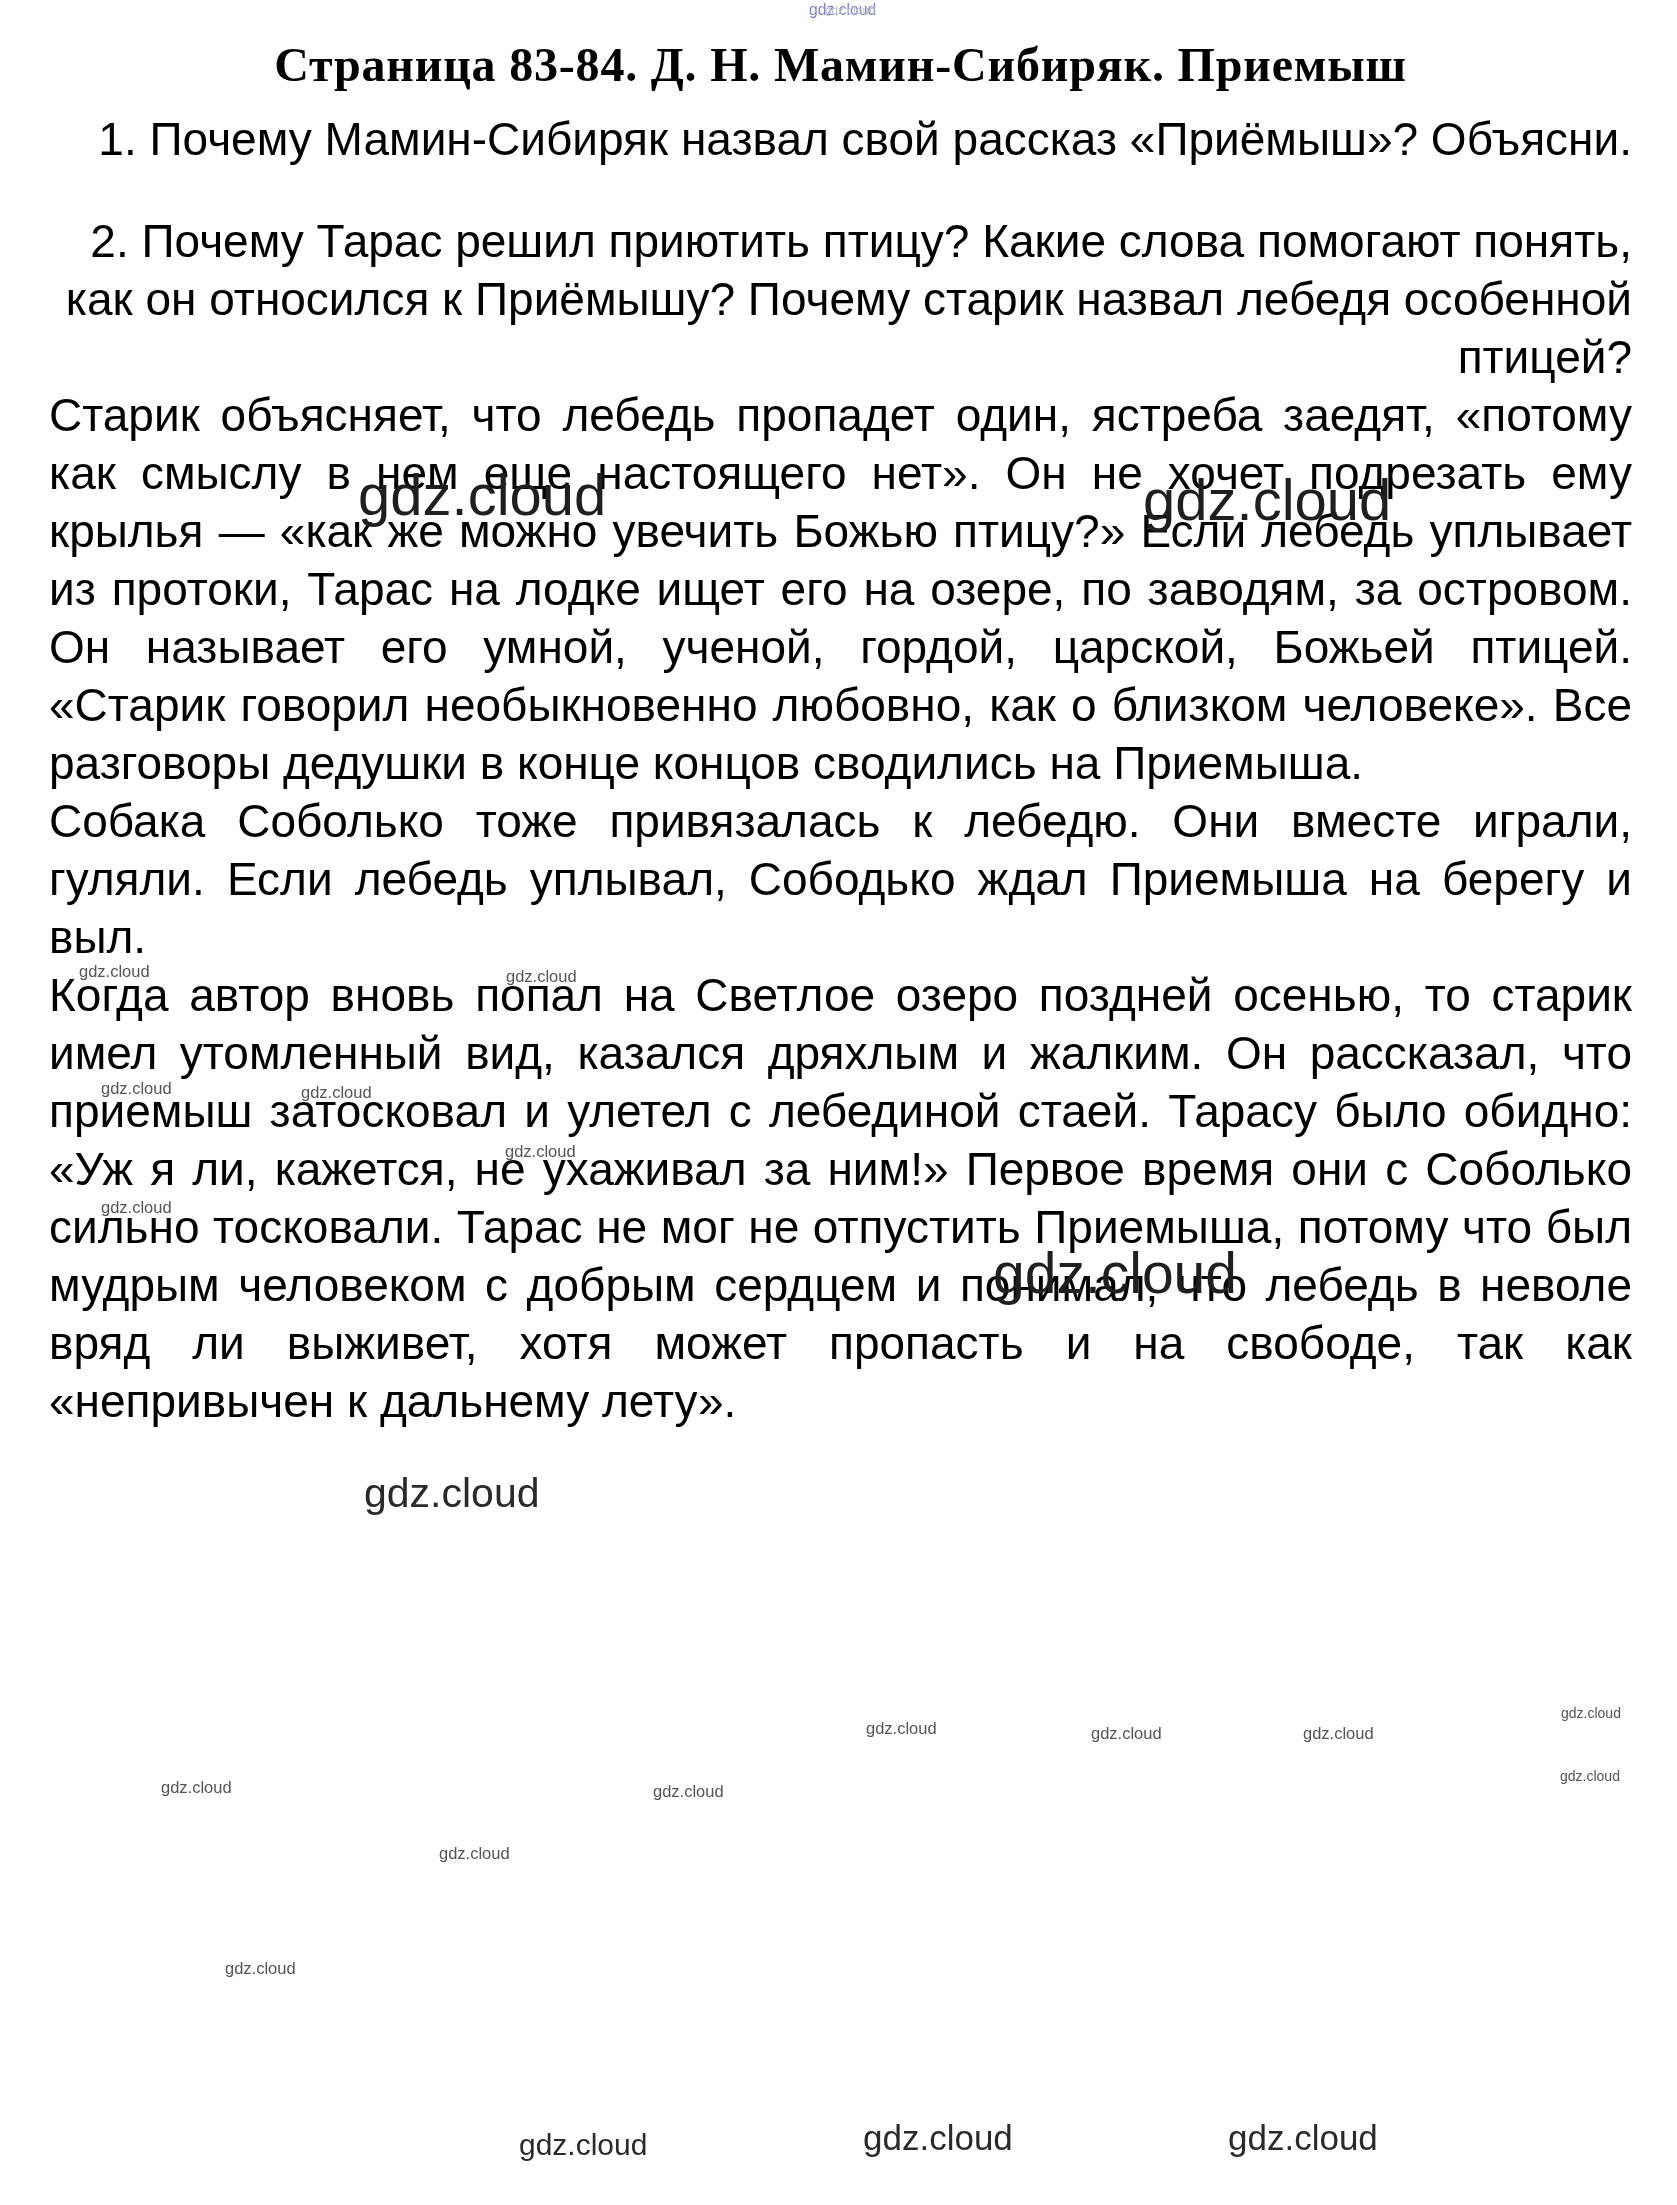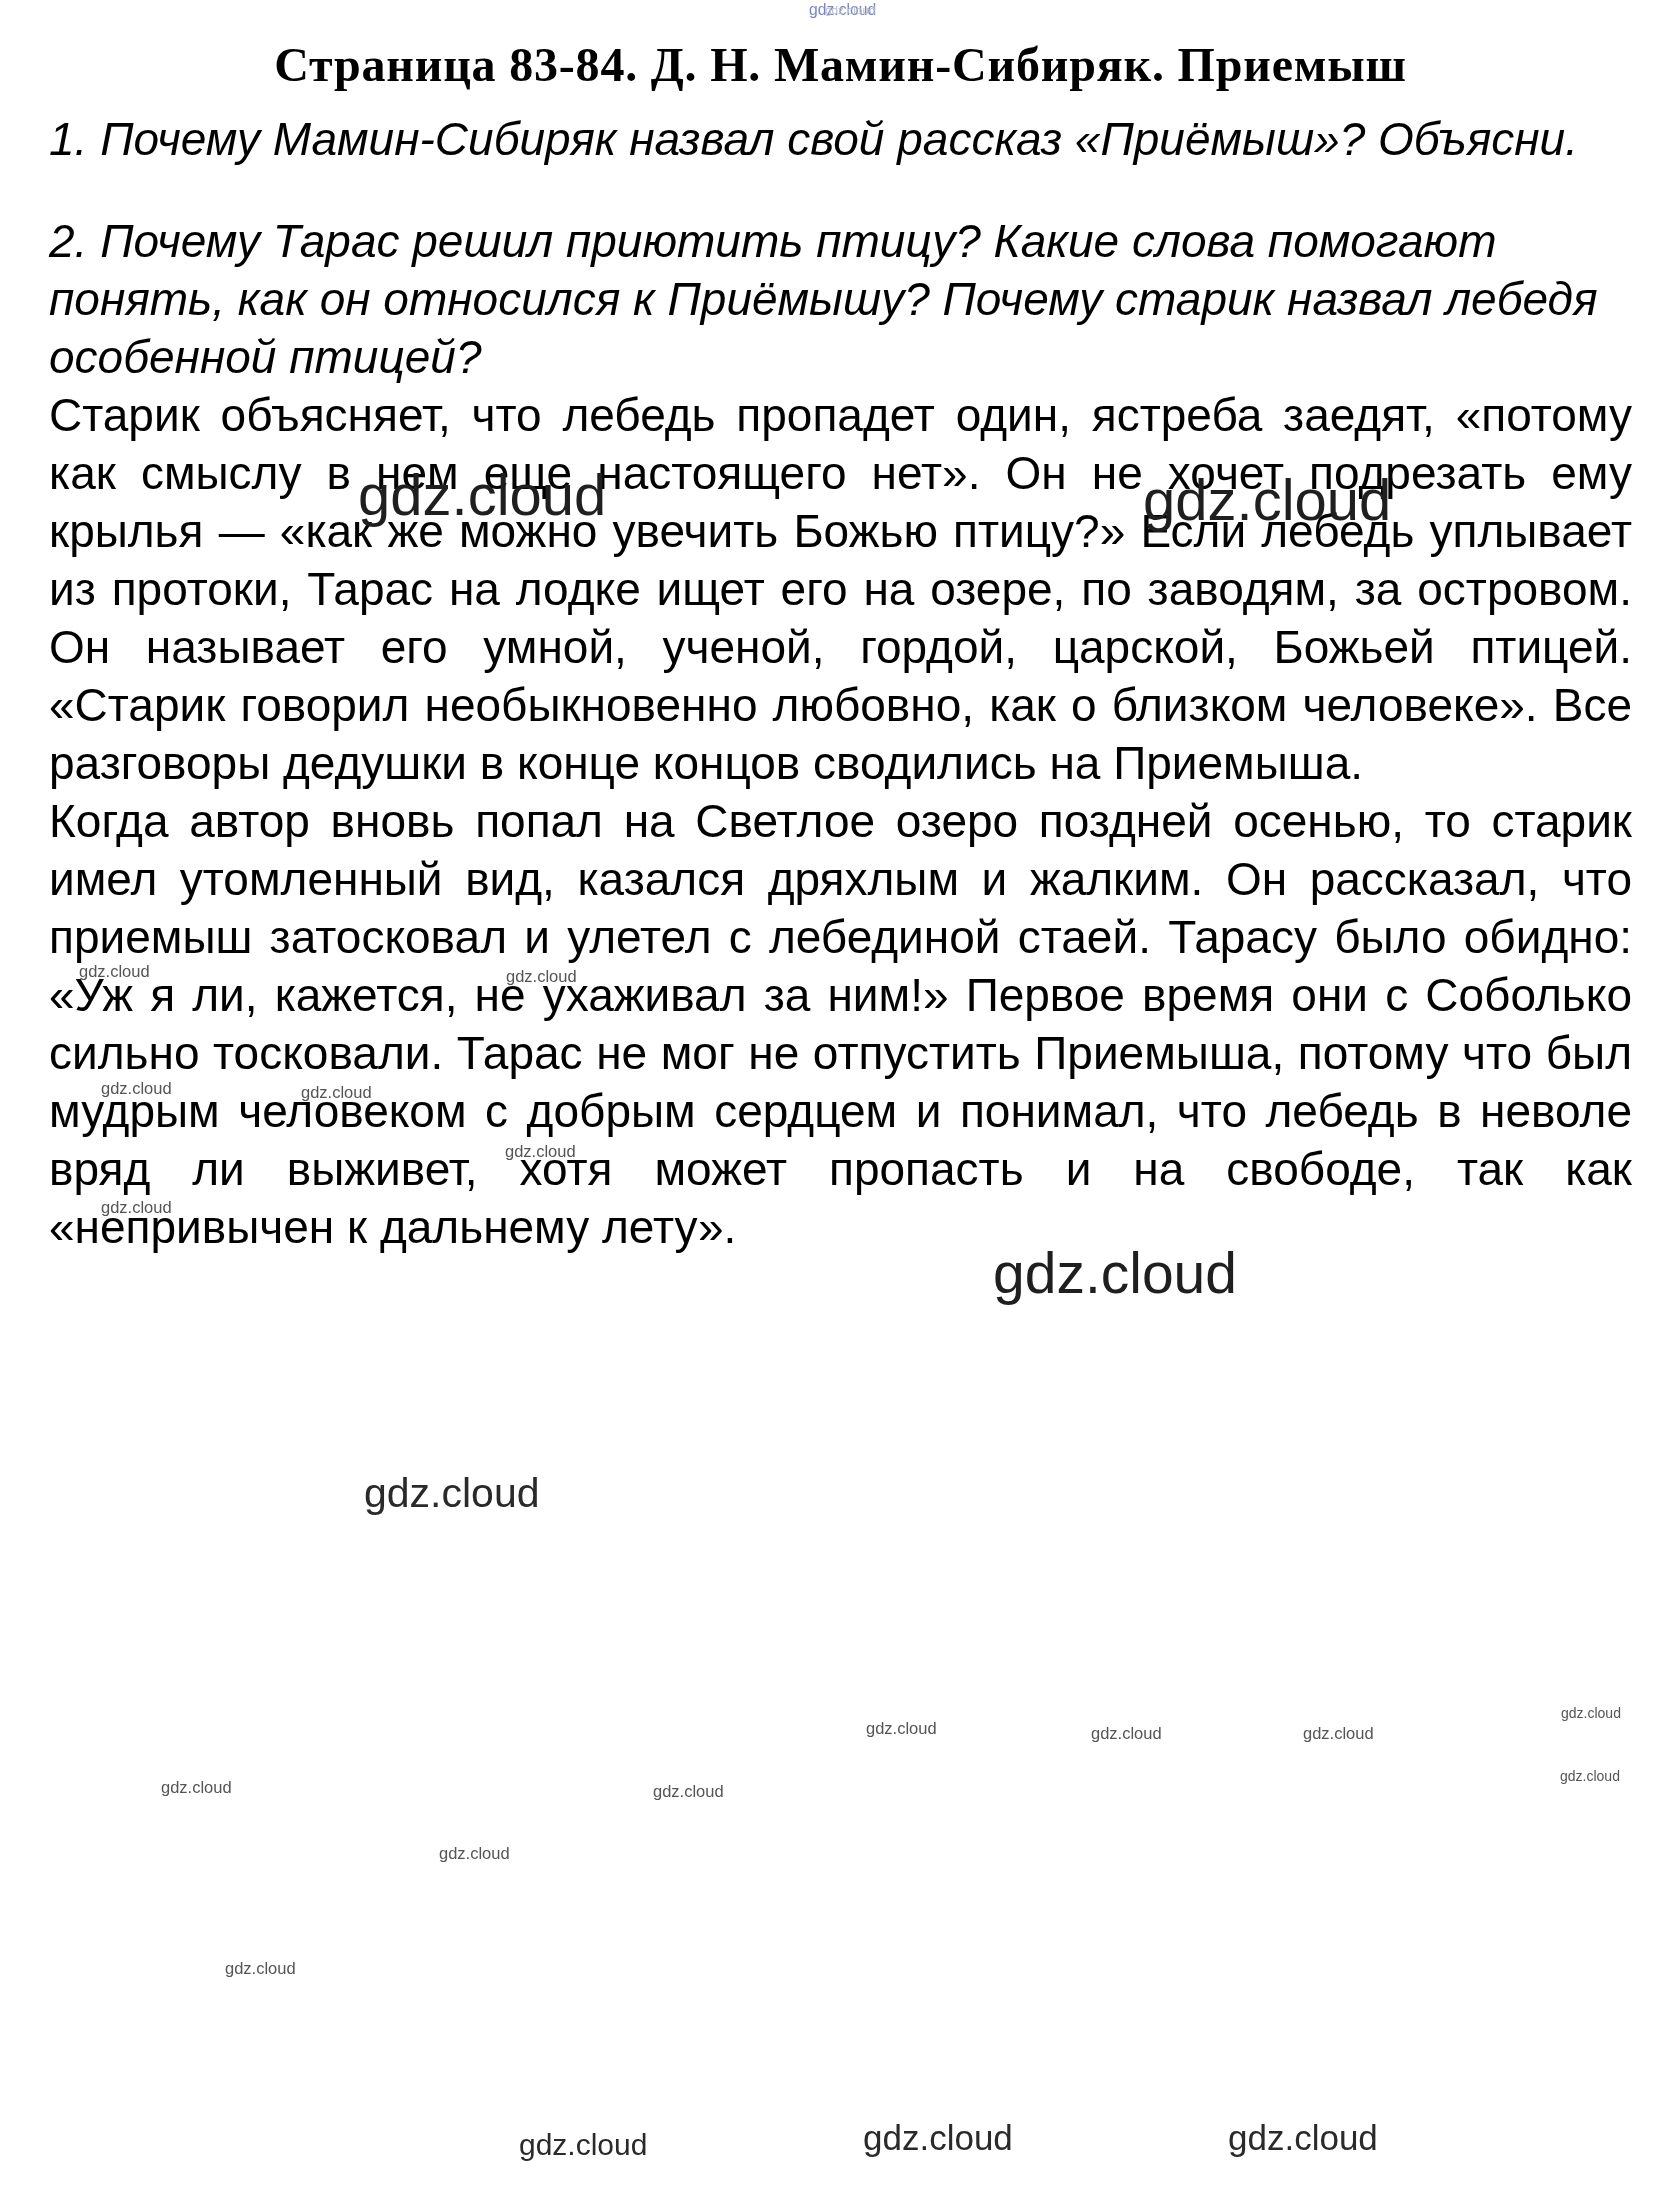--- a/index.html
+++ b/index.html
@@ -20,39 +20,40 @@
     font-family: "Liberation Serif", serif;
     font-size: 48px;
     font-weight: bold;
     line-height: 57px;
     margin-bottom: 17.3px;
     letter-spacing: 0.8px;
     text-align: center;
   }
   .content { position: relative; }
   .block { text-align: justify; }
-  .block.question { font-style: italic; text-align: left; }
+  .block.question { text-align: right; }
   .block.spaced { margin-top: 44px; }
   .watermark {
     position: absolute;
     font-family: "Liberation Sans", sans-serif;
     line-height: 1;
     white-space: nowrap;
     pointer-events: none;
   }
 </style>
 </head>
 <body>
 
 <div class="page">
   <h1 class="title">Страница 83-84. Д. Н. Мамин-Сибиряк. Приемыш</h1>
   <div class="content">
       <p class="block question">1. Почему Мамин-Сибиряк назвал свой рассказ «Приёмыш»? Объясни.</p>
       <p class="block question spaced">2. Почему Тарас решил приютить птицу? Какие слова помогают понять, как он относился к Приёмышу? Почему старик назвал лебедя особенной птицей?</p>
       <p class="block answer">Старик объясняет, что лебедь пропадет один, ястреба заедят, «потому как смыслу в нем еще настоящего нет». Он не хочет подрезать ему крылья — «как же можно увечить Божью птицу?» Если лебедь уплывает из протоки, Тарас на лодке ищет его на озере, по заводям, за островом. Он называет его умной, ученой, гордой, царской, Божьей птицей. «Старик говорил необыкновенно любовно, как о близком человеке». Все разговоры дедушки в конце концов сводились на Приемыша.</p>
+      <p class="block answer">Собака Соболько тоже привязалась к лебедю. Они вместе играли, гуляли. Если лебедь уплывал, Сободько ждал Приемыша на берегу и выл.</p>
       <p class="block answer">Когда автор вновь попал на Светлое озеро поздней осенью, то старик имел утомленный вид, казался дряхлым и жалким. Он рассказал, что приемыш затосковал и улетел с лебединой стаей. Тарасу было обидно: «Уж я ли, кажется, не ухаживал за ним!» Первое время они с Соболько сильно тосковали. Тарас не мог не отпустить Приемыша, потому что был мудрым человеком с добрым сердцем и понимал, что лебедь в неволе вряд ли выживет, хотя может пропасть и на свободе, так как «непривычен к дальнему лету».</p>
     </div>
 <span class="watermark" style="left: 809px; top: 1.6px; font-size: 15.7px; color: rgb(123, 134, 194);">gdz.cloud</span>
     <span class="watermark" style="left: 825px; top: 4.7px; font-size: 11.8px; color: rgb(185, 190, 201);">gdz.cloud</span>
     <span class="watermark" style="left: 358px; top: 466px; font-size: 58px; color: rgb(31, 31, 31);">gdz.cloud</span>
     <span class="watermark" style="left: 1143px; top: 471px; font-size: 58px; color: rgb(31, 31, 31);">gdz.cloud</span>
     <span class="watermark" style="left: 79px; top: 963px; font-size: 16.5px; color: rgb(85, 85, 85);">gdz.cloud</span>
     <span class="watermark" style="left: 506px; top: 968px; font-size: 16.5px; color: rgb(85, 85, 85);">gdz.cloud</span>
     <span class="watermark" style="left: 101px; top: 1080px; font-size: 16.5px; color: rgb(85, 85, 85);">gdz.cloud</span>
     <span class="watermark" style="left: 301px; top: 1084px; font-size: 16.5px; color: rgb(85, 85, 85);">gdz.cloud</span>

